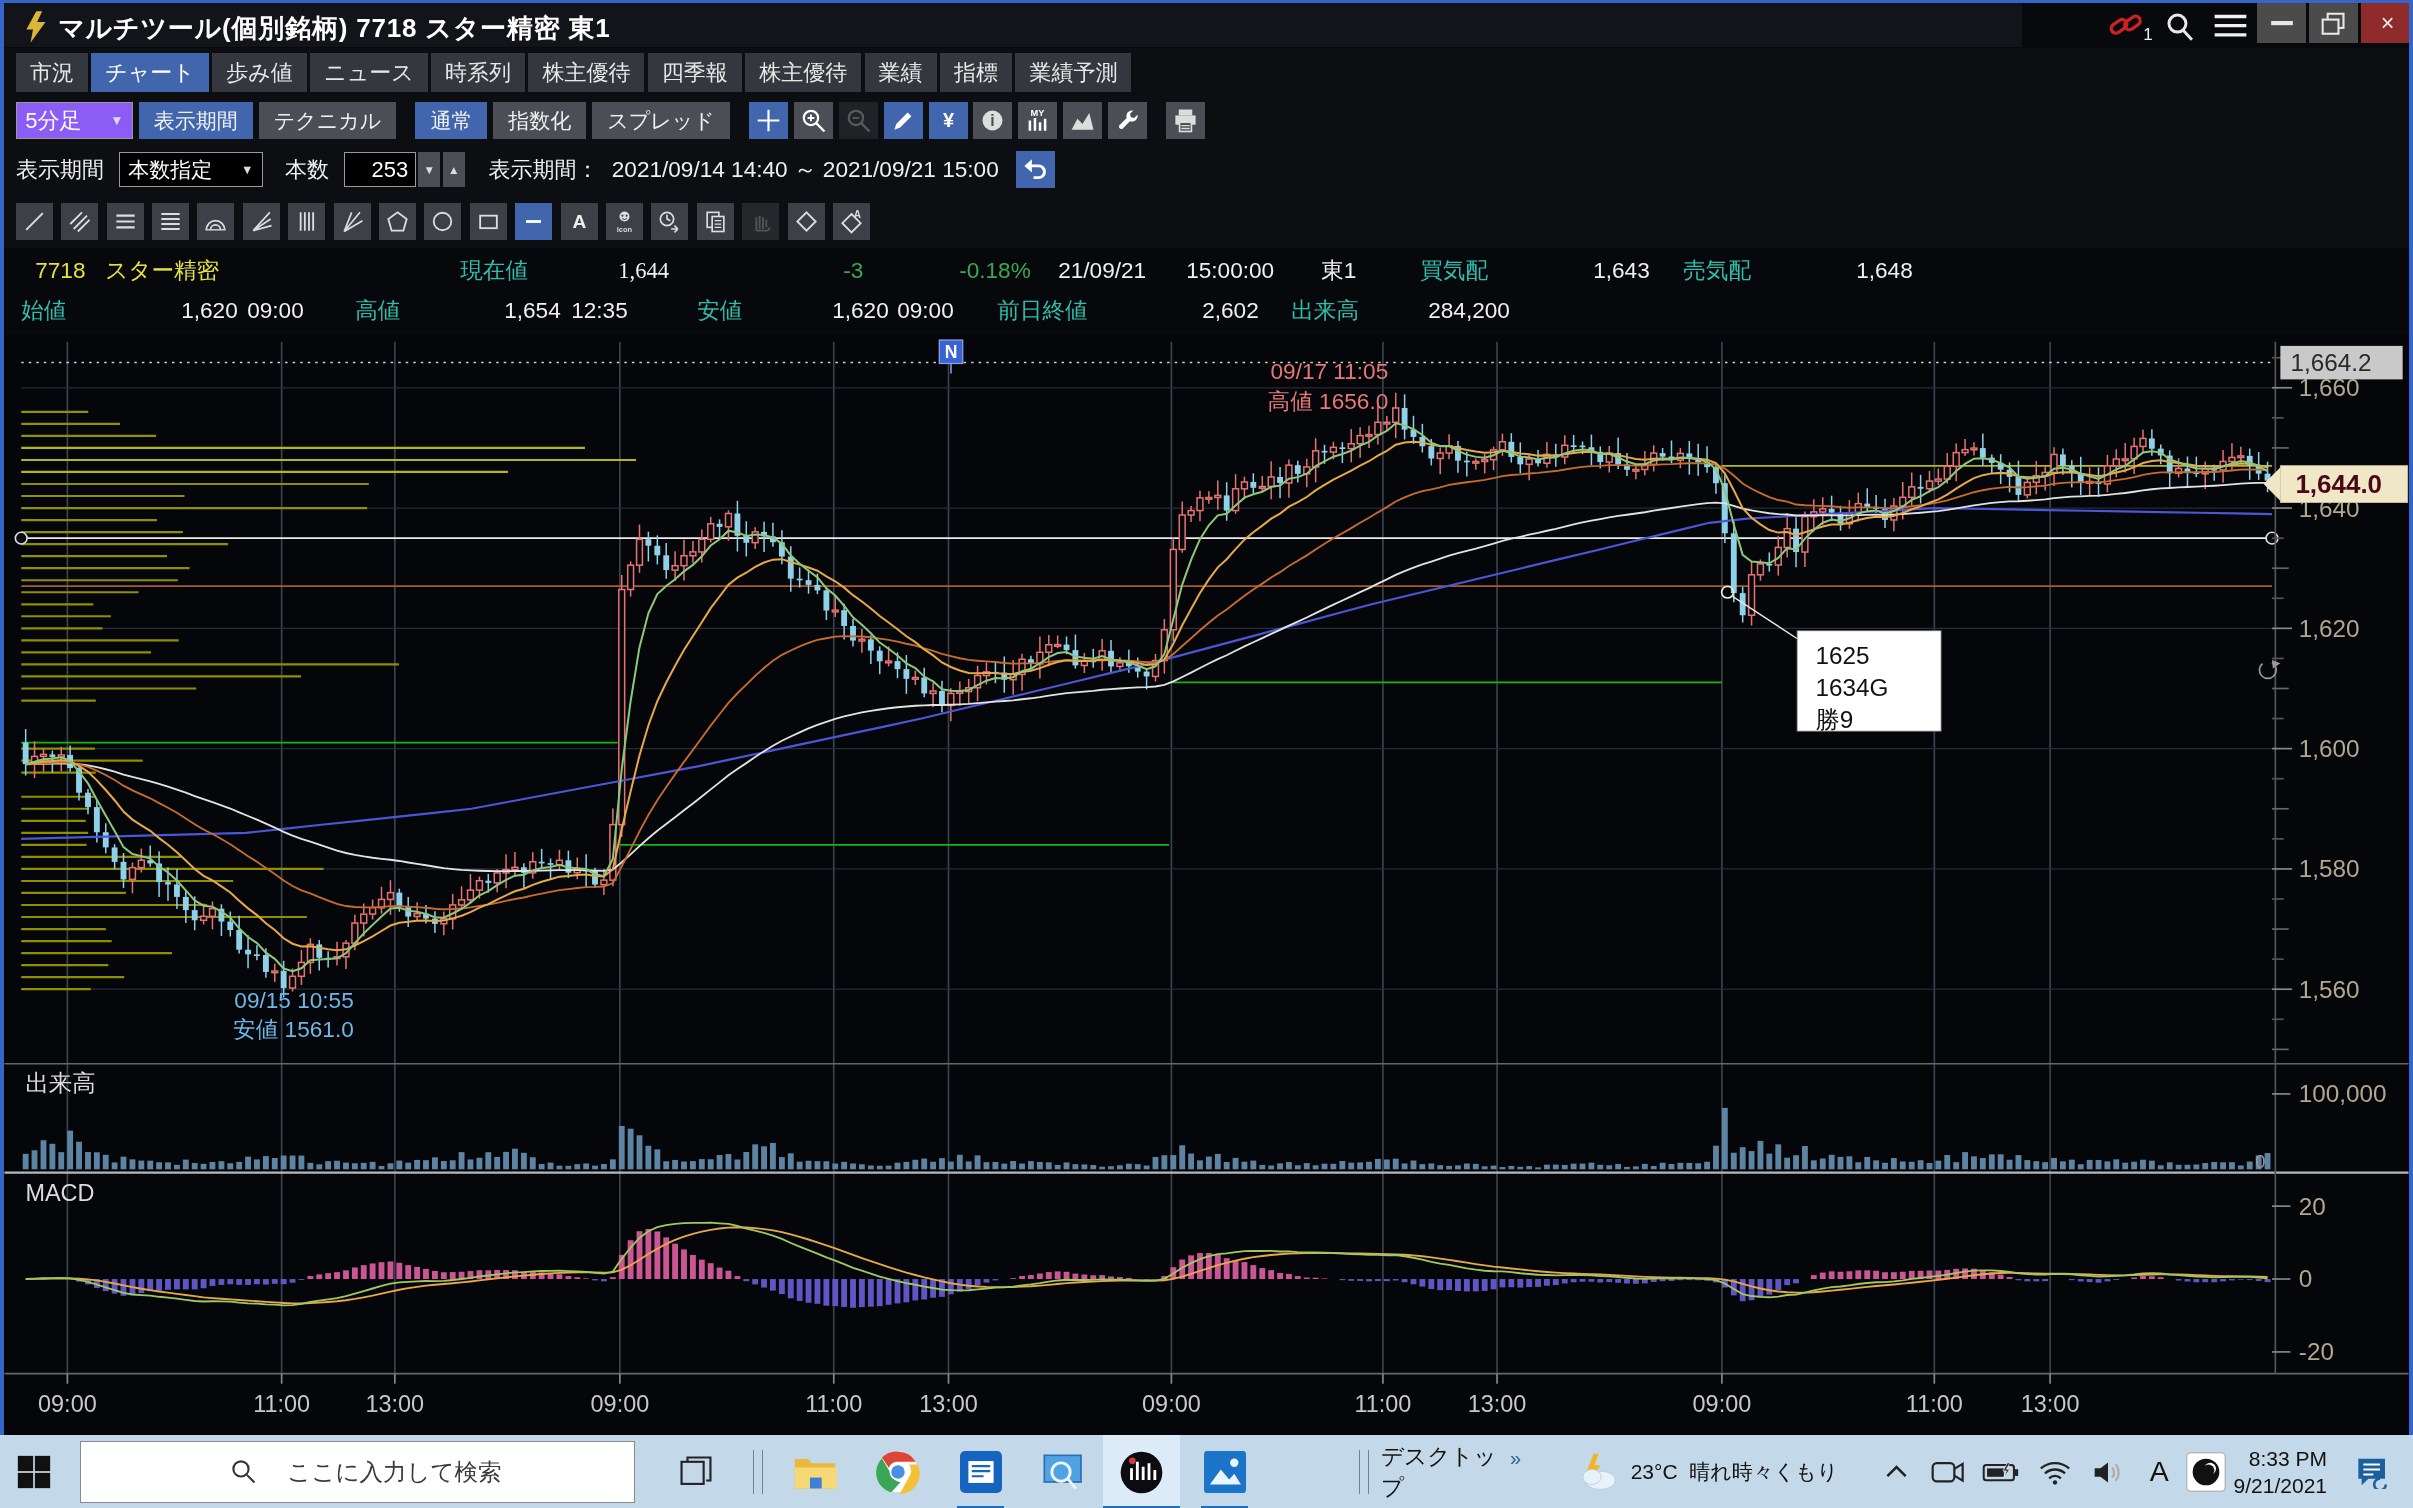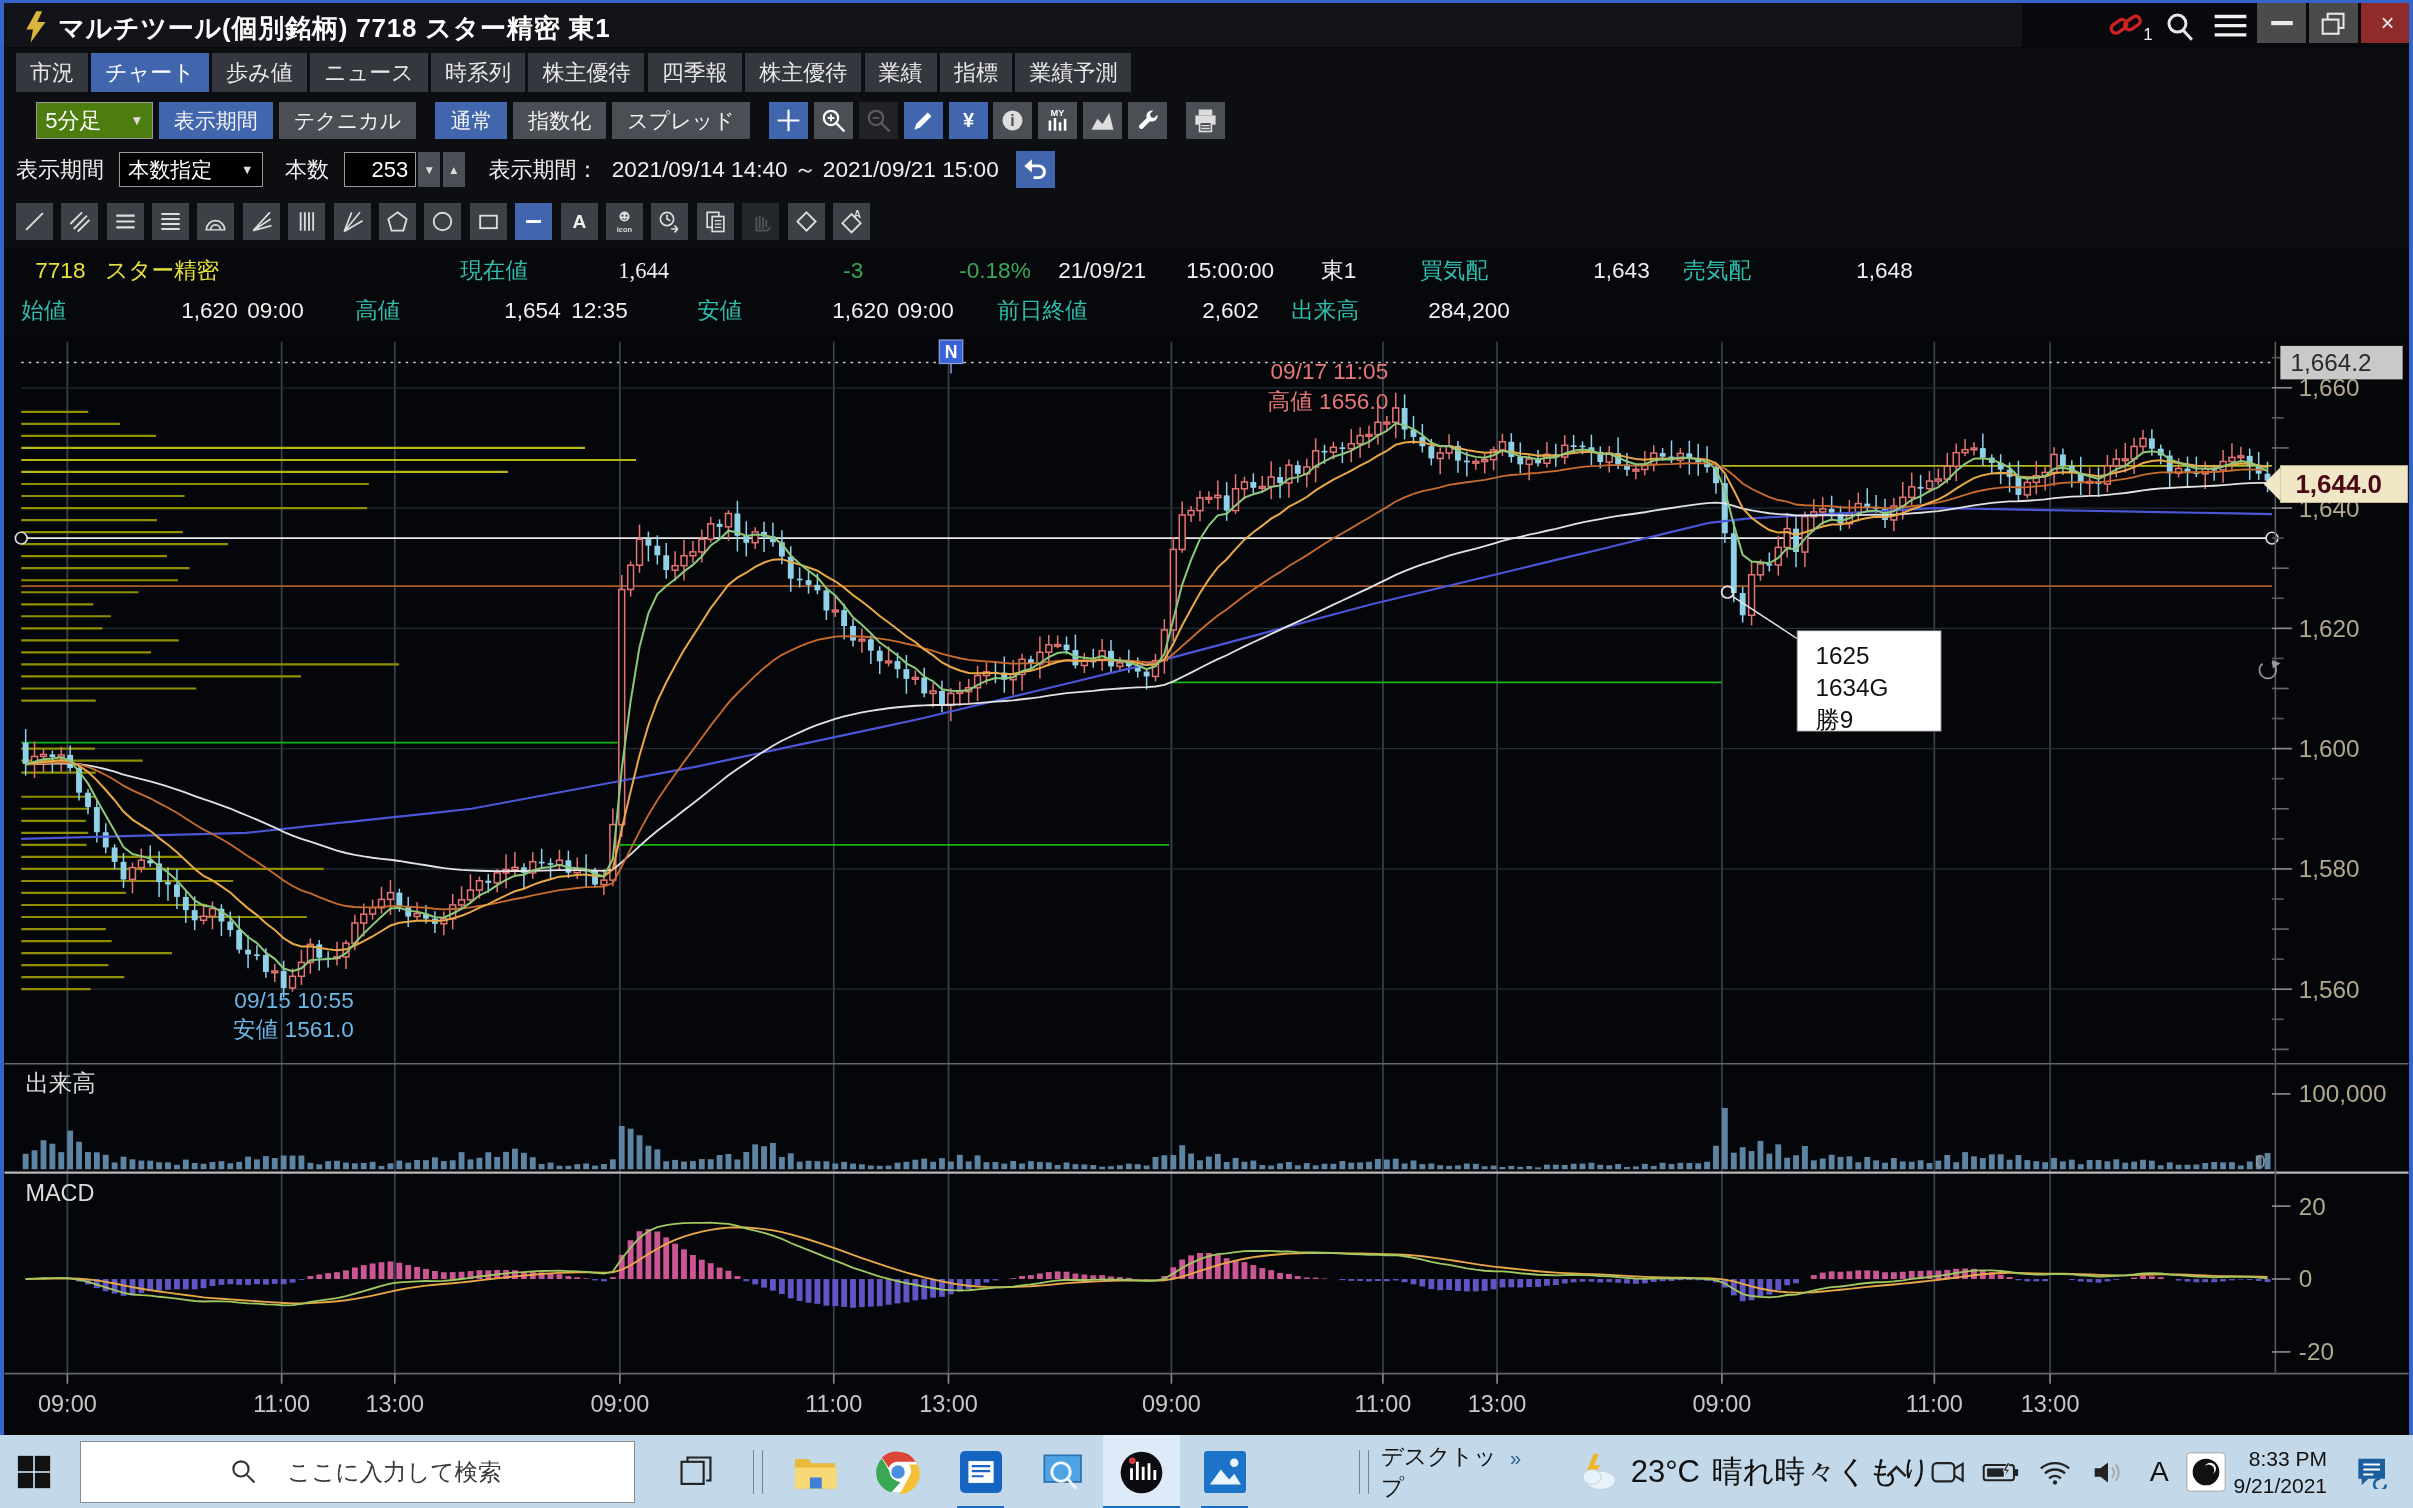--- a/index.html
+++ b/index.html
@@ -21,21 +21,21 @@
   .wctl{position:absolute;top:0;width:49px;height:40px;background:#4b4b4b;display:flex;align-items:center;justify-content:center;color:#e8e8e8;font-size:23.5px;}
   #btn-min{left:2253px;}
   #btn-restore{left:2305px;}
   #btn-close{left:2357px;width:53px;background:#8f2b2b;}
   
   #tabbar{position:absolute;left:4.2px;top:48px;width:2405px;height:49px;background:#0c0e12;border-bottom:1.7px solid #24272d;display:flex;align-items:center;padding-left:11.7px;box-sizing:border-box;gap:3.4px;}
   .tab{height:39px;line-height:39px;padding:0 14px;background:#34373d;color:#e8e8e8;font-size:22px;}
   .tab.active{background:#4166ae;color:#fff;}
   
   #toolbar1{position:absolute;left:4.2px;top:96px;width:2405px;height:49px;background:#0c0e12;display:flex;align-items:center;padding-left:11.7px;box-sizing:border-box;gap:5.9px;}
-  #tf-select{width:117px;height:37px;background:#4d7c0f;border:1.7px solid #9a9a9a;color:#fff;font-size:22px;display:flex;align-items:center;justify-content:space-between;padding:0 8.4px;box-sizing:border-box;margin-left:20px;}
+  #tf-select{width:117px;height:37px;background:#8b5cf6;border:1.7px solid #9a9a9a;color:#fff;font-size:22px;display:flex;align-items:center;justify-content:space-between;padding:0 8.4px;box-sizing:border-box;}
   #tf-select .dd{font-size:13.4px;color:#ddd;}
   .tbtn{height:37px;line-height:37px;padding:0 15px;background:#4b4e54;color:#f0f0f0;font-size:21px;}
   .tbtn.active{background:#4166ae;}
   .ibtn{width:39px;height:37px;display:flex;align-items:center;justify-content:center;background:#4b4e54;}
   .ibtn.active{background:#4166ae;}
   .ibtn.disabled{background:#323439;opacity:.55;}
   .ml16{margin-left:13.4px;}
   #toolbar2{position:absolute;left:4.2px;top:145px;width:2405px;height:49px;background:#0c0e12;display:flex;align-items:center;padding-left:11.7px;box-sizing:border-box;}
   .t2label{color:#f0f0f0;font-size:22px;}
   #mode-select{margin-left:15px;width:144px;height:35px;background:#000;border:1.7px solid #9a9a9a;color:#fff;font-size:21px;display:flex;align-items:center;justify-content:space-between;padding:0 8.4px;box-sizing:border-box;}
@@ -68,21 +68,21 @@
   .grip{position:absolute;top:15px;width:8.4px;height:44px;border-left:1.7px solid #6f8595;border-right:1.7px solid #6f8595;}
   #grip1{left:753px;}
   #grip2{left:1359px;}
   .app{width:77px;}
   .app.active-app{background:#dcebf7;}
   .runline{position:absolute;bottom:0;height:3.4px;background:#1b6ec2;}
   #tk-desktop{left:1381px;width:126px;}
   #tk-desktop span{font-size:22.6px;color:#111;}
   #tk-chev{position:absolute;left:1510px;top:11.7px;color:#2d5d8c;font-size:20px;}
   #tk-weather{left:1575px;width:369px;justify-content:flex-start;gap:11.7px;}
-  #tk-weather span{font-size:31px;color:#111;}
+  #tk-weather span{font-size:21px;color:#111;}
   .tray{width:49px;}
   #tk-time{left:2226px;width:101px;flex-direction:column;justify-content:center;align-items:flex-end;}
   #tk-time div{font-size:21px;color:#111;line-height:27px;}
   #tk-notif{left:2343px;width:59px;}
 </style>
 </head>
 <body>
 
 <div id="app">
   <div class="wborder" id="wb-l"></div>

